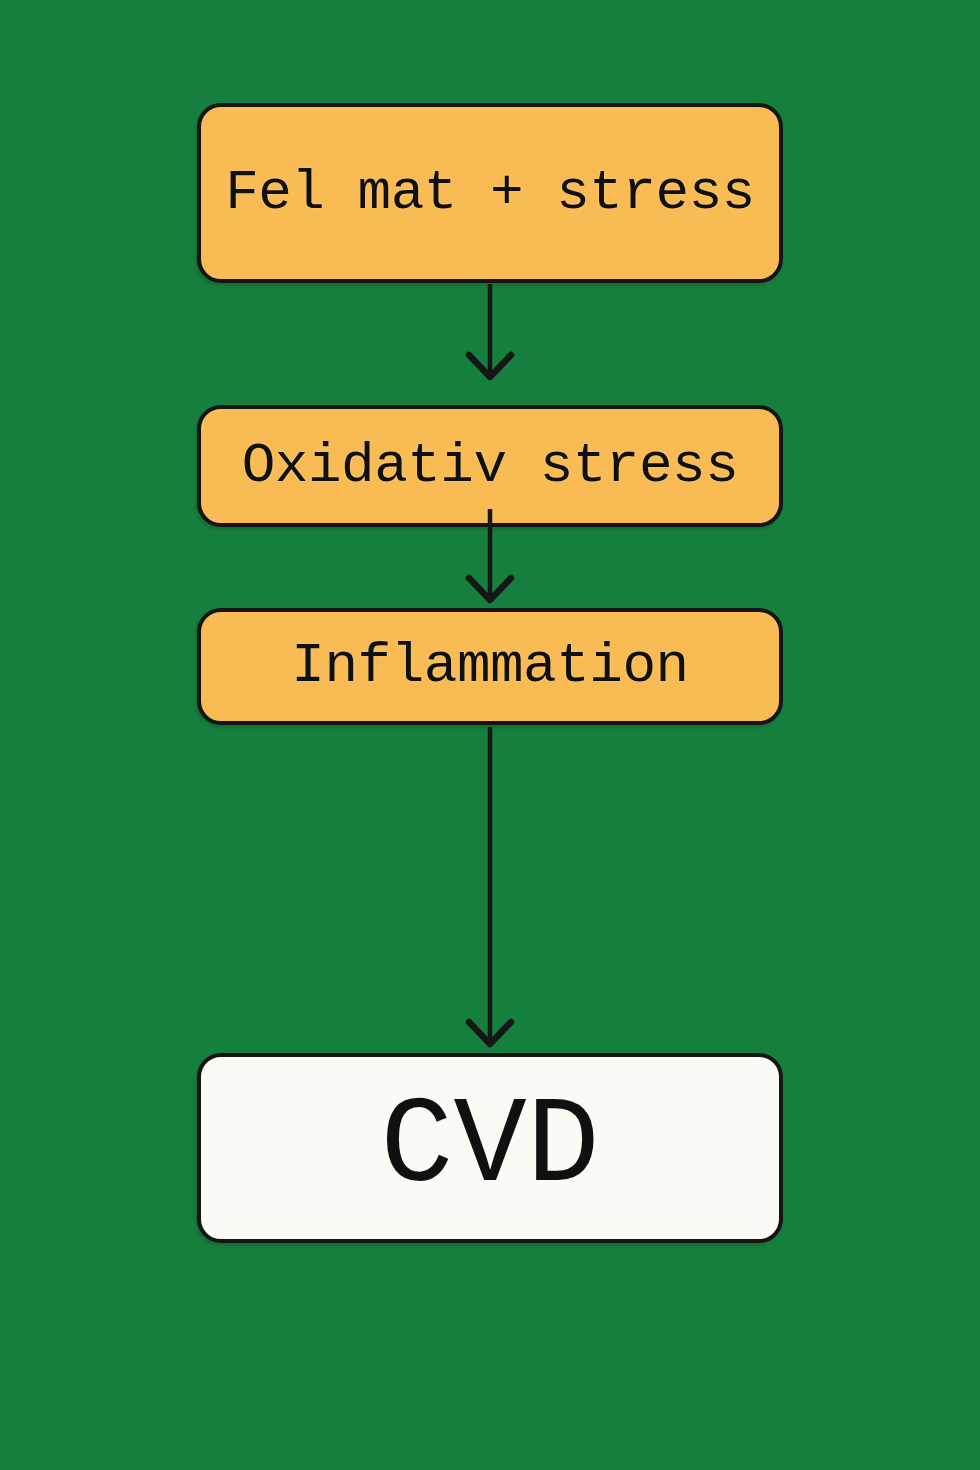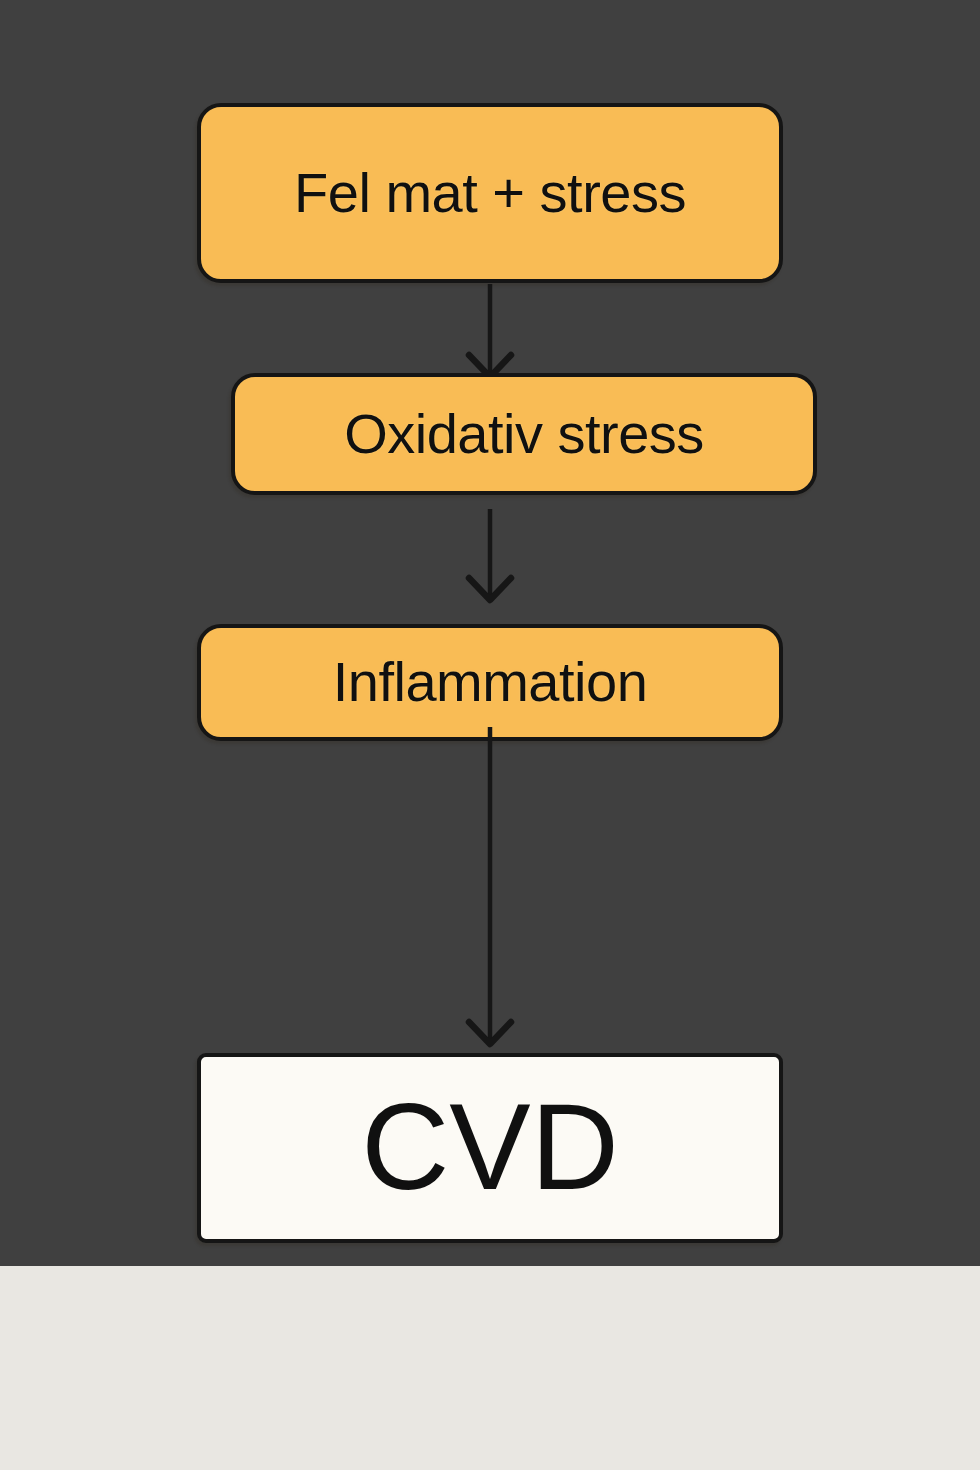--- a/index.html
+++ b/index.html
@@ -4,24 +4,25 @@
 <style>
   html, body {
     margin: 0;
     padding: 0;
     background: #e9e7e2;
     font-family: "Liberation Sans", "DejaVu Sans", sans-serif;
   }
   .canvas {
     position: relative;
     width: 980px;
-    height: 1266px;
+    height: 1470px;
     margin: 0 auto;
-    background: #404040;
+    background: #15803d;
     overflow: hidden;
+    font-family: Liberation Mono, monospace;
   }
   .node {
     position: absolute;
     left: 197px;
     width: 586px;
     box-sizing: border-box;
     border: 4px solid #151515;
     border-radius: 24px;
     display: flex;
     flex-direction: column;
@@ -29,33 +30,32 @@
     justify-content: center;
     text-align: center;
     color: #101010;
     box-shadow: -2px 3px 3px rgba(40, 30, 10, 0.18);
   }
   .node--orange {
     background: #F9BC55;
   }
   .node--white {
     background: #FCFAF5;
-    border-radius: 9px;
   }
   .node__line {
     display: block;
     font-size: 56px;
     line-height: 1.18;
     letter-spacing: -0.5px;
     white-space: nowrap;
     text-shadow: 0 0 2px rgba(255, 228, 150, 0.55);
   }
   #node-causes       { top: 103px;  height: 180px; }
-  #node-oxidative    { top: 373px;  height: 122px; margin-left: 34px; }
-  #node-inflammation { top: 624px;  height: 117px; }
+  #node-oxidative    { top: 405px;  height: 122px; }
+  #node-inflammation { top: 608px;  height: 117px; }
   #node-cvd          { top: 1053px; height: 190px; }
   #node-cvd .node__line {
     font-size: 122px;
     letter-spacing: 0px;
     text-shadow: none;
   }
   .arrow {
     position: absolute;
     left: 458px;
     width: 64px;

